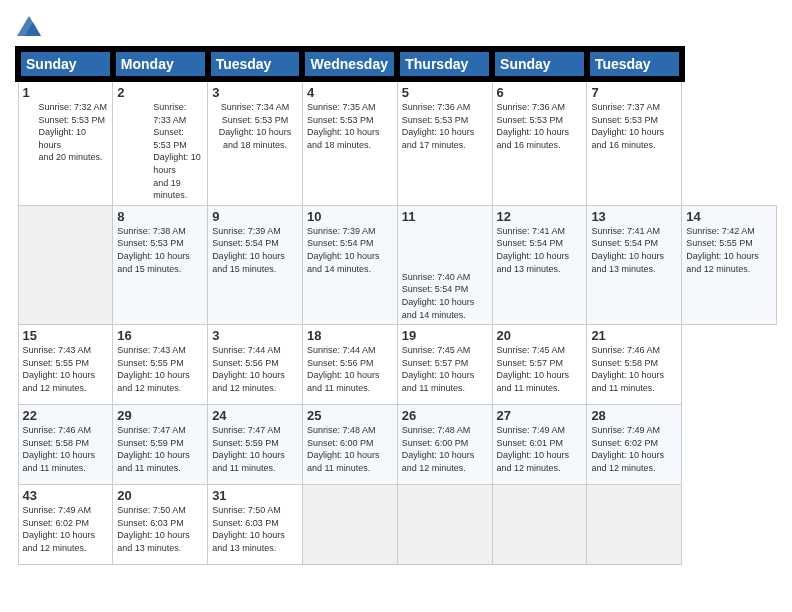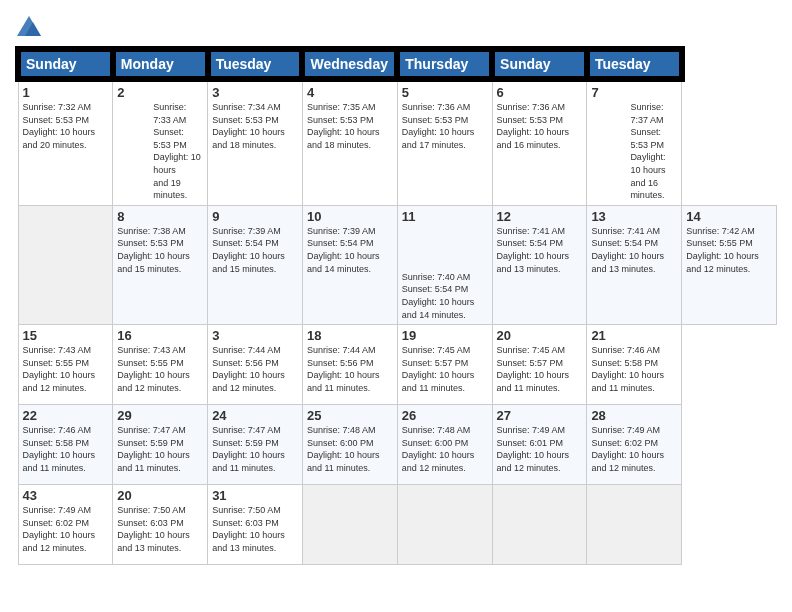--- a/index.html
+++ b/index.html
@@ -125,35 +125,35 @@
           <th>Wednesday</th>
           <th>Thursday</th>
           <th>Sunday</th>
           <th>Tuesday</th>
         </tr>
     </thead>
     <tbody id="calendar-body">
     <tr>
           <td class="">
             <span class="day-number">1</span>
-            <div class="day-info" style="white-space: pre-line;">Sunrise: 7:32 AM
+            <div class="day-info" style="white-space: pre-line; margin-left: 16px;">Sunrise: 7:32 AM
 Sunset: 5:53 PM
 Daylight: 10 hours
 and 20 minutes.</div>
           </td>
           <td>
             <span class="day-number">2</span>
             <div class="day-info" style="white-space: pre-line; margin-left: 36px;">Sunrise: 7:33 AM
 Sunset: 5:53 PM
 Daylight: 10 hours
 and 19 minutes.</div>
           </td>
           <td>
             <span class="day-number">3</span>
-            <div class="day-info" style="white-space: pre-line;">Sunrise: 7:34 AM
+            <div class="day-info" style="white-space: pre-line; text-align: center;">Sunrise: 7:34 AM
 Sunset: 5:53 PM
 Daylight: 10 hours
 and 18 minutes.</div>
           </td>
           <td>
             <span class="day-number">4</span>
             <div class="day-info" style="white-space: pre-line;">Sunrise: 7:35 AM
 Sunset: 5:53 PM
 Daylight: 10 hours
 and 18 minutes.</div>
@@ -167,21 +167,21 @@
           </td>
           <td>
             <span class="day-number">6</span>
             <div class="day-info" style="white-space: pre-line;">Sunrise: 7:36 AM
 Sunset: 5:53 PM
 Daylight: 10 hours
 and 16 minutes.</div>
           </td>
           <td>
             <span class="day-number">7</span>
-            <div class="day-info" style="white-space: pre-line; margin-left: 39px;">Sunrise: 7:37 AM
+            <div class="day-info" style="white-space: pre-line;">Sunrise: 7:37 AM
 Sunset: 5:53 PM
 Daylight: 10 hours
 and 16 minutes.</div>
           </td>
         </tr>
         <tr>
           <td class="empty-cell"></td>
           <td>
             <span class="day-number">8</span>
             <div class="day-info" style="white-space: pre-line;">Sunrise: 7:38 AM

